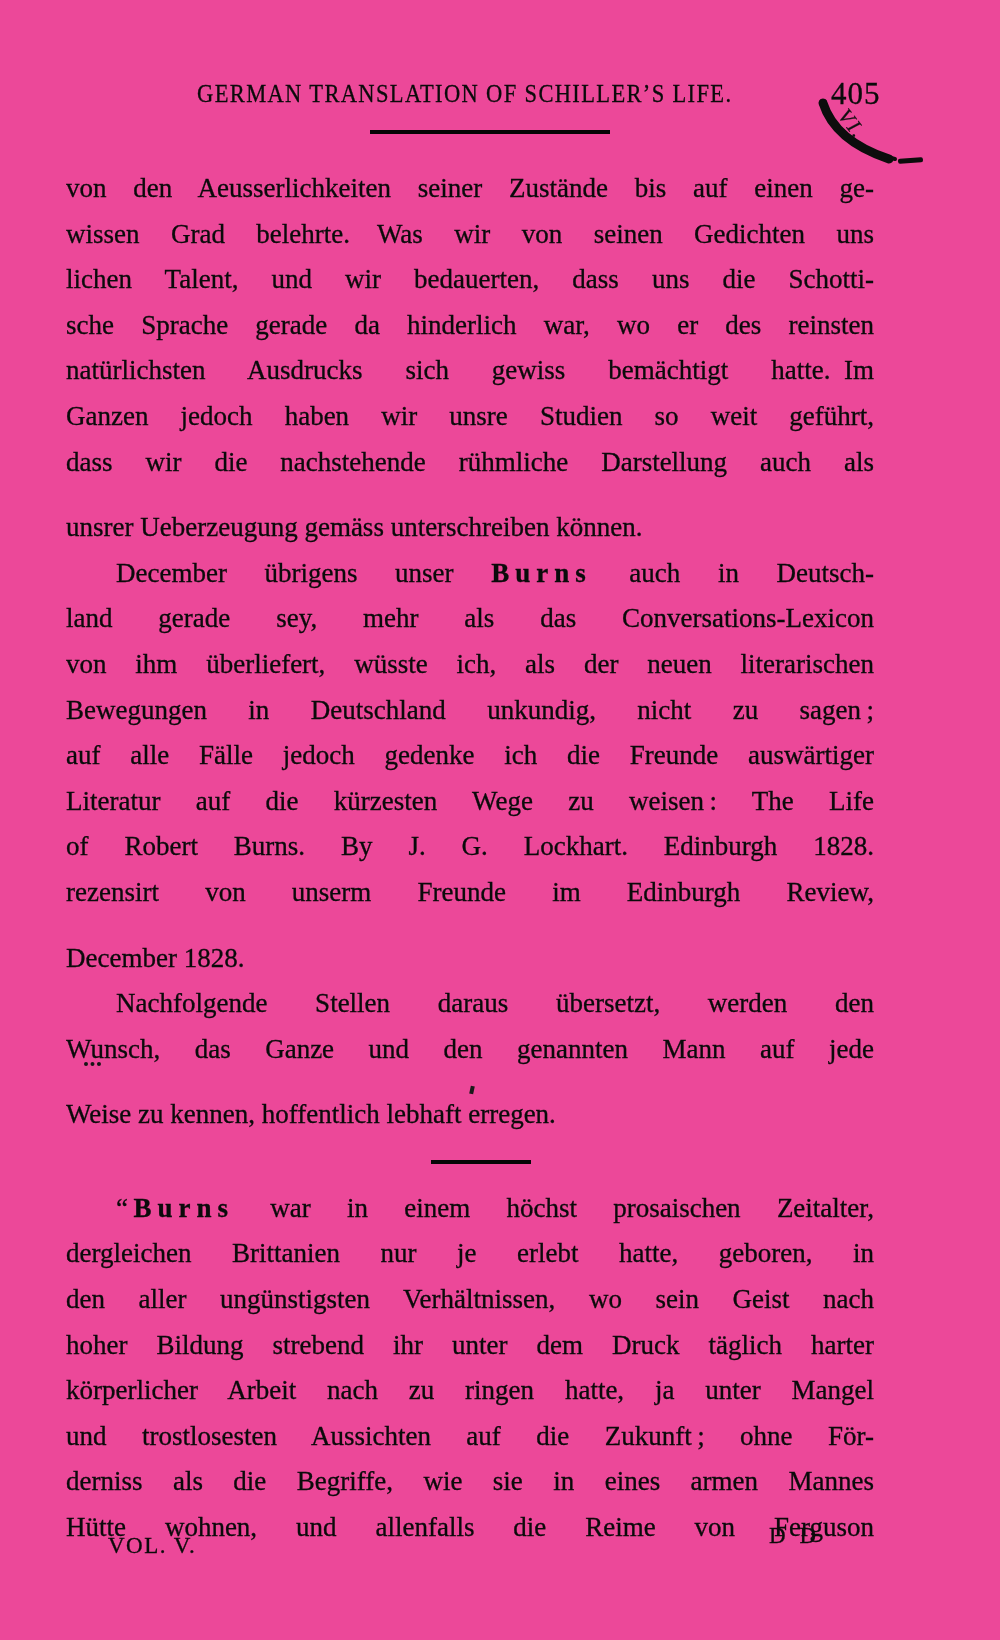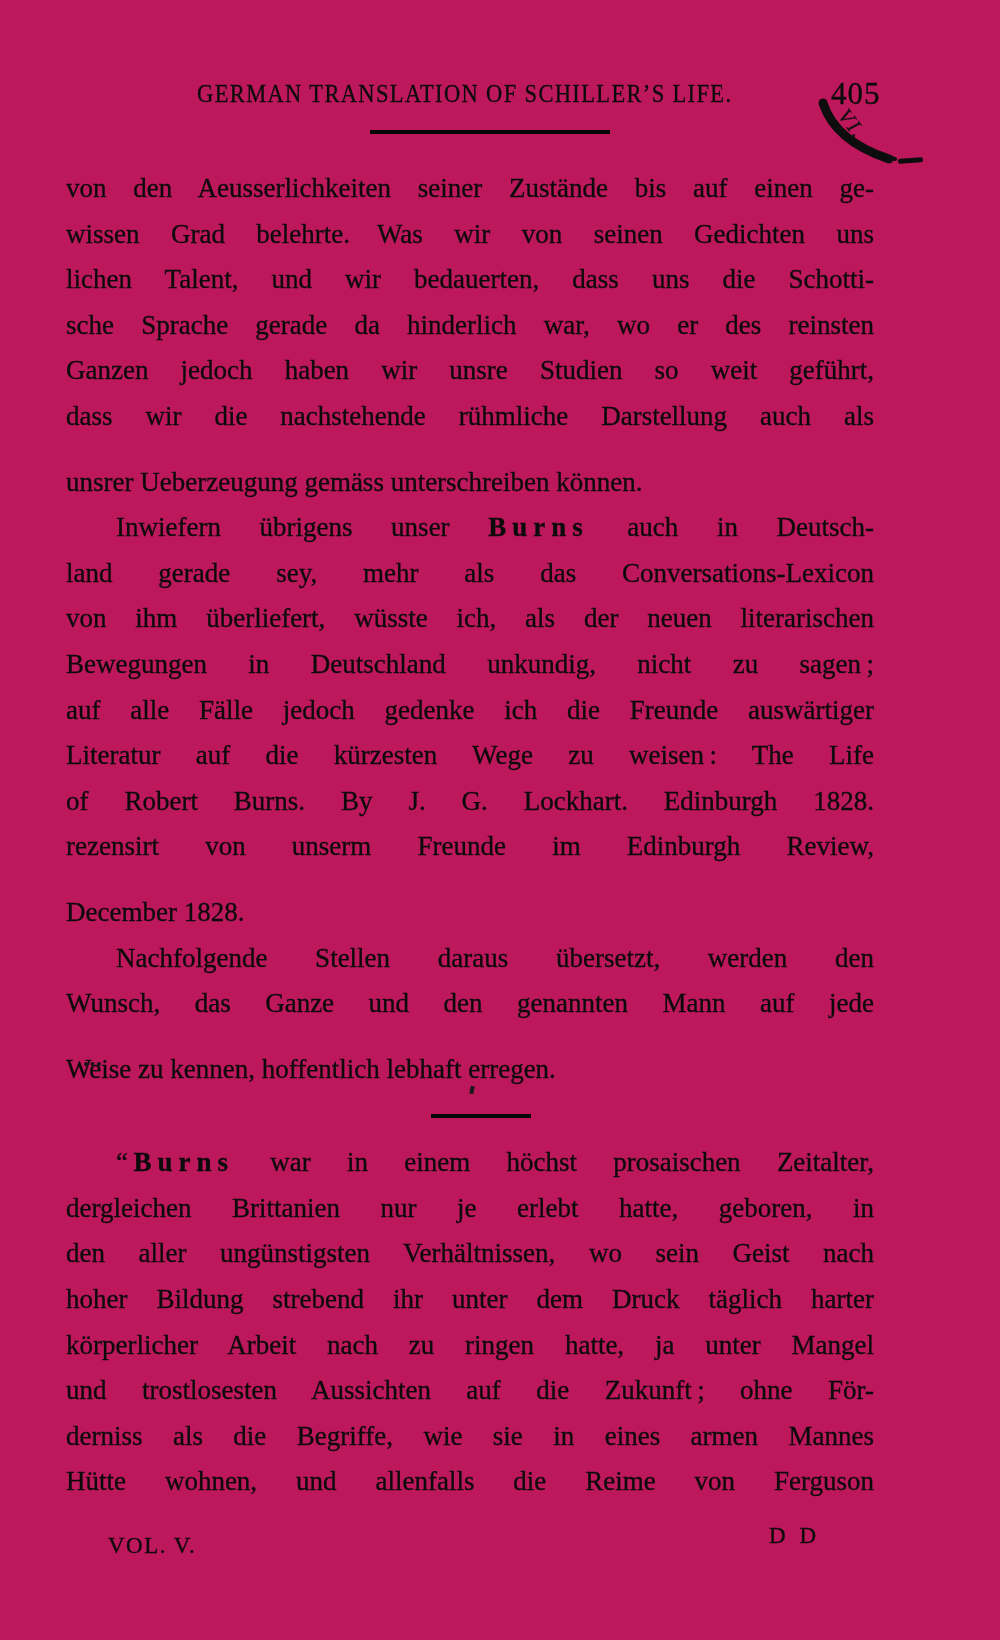--- a/index.html
+++ b/index.html
@@ -1,18 +1,18 @@
 <!DOCTYPE html>
 <html><head>
 <meta charset="utf-8">
 <style>
   html,body{margin:0;padding:0;}
   body{width:1000px;height:1640px;background:#ffffff;overflow:hidden;}
   .page{
-    position:relative;width:1000px;height:1640px;background:#be185d;
+    position:relative;width:1000px;height:1640px;background:#ec4899;
     font-family:"Liberation Serif","DejaVu Serif",serif;color:#0b0b0b;
     -webkit-text-stroke:0.3px #0b0b0b;
   }
   
   .running-header{position:absolute;top:80px;left:82px;width:808px;}
   .header-title{
     text-align:center;padding-right:40px;font-size:25px;letter-spacing:1.5px;
     transform:scaleX(0.9);transform-origin:46% top;white-space:nowrap;
   }
   .page-number{position:absolute;left:831px;top:76px;font-size:31px;letter-spacing:1px;}
@@ -64,26 +64,27 @@
 
   <div class="head-rule"></div>
 
   <div class="text-block">
     <div>
         <div class="para">
           <div class="line"><span>von den Aeusserlichkeiten seiner Zustände bis auf einen ge-</span></div>
           <div class="line"><span>wissen Grad belehrte. Was wir von seinen Gedichten uns</span></div>
           <div class="line"><span>lichen Talent, und wir bedauerten, dass uns die Schotti-</span></div>
           <div class="line"><span>sche Sprache gerade da hinderlich war, wo er des reinsten</span></div>
+          <div class="line"><span>natürlichsten Ausdrucks sich gewiss bemächtigt hatte. Im</span></div>
           <div class="line"><span>Ganzen jedoch haben wir unsre Studien so weit geführt,</span></div>
           <div class="line"><span>dass wir die nachstehende rühmliche Darstellung auch als</span></div>
           <div class="line flush"><span>unsrer Ueberzeugung gemäss unterschreiben können.</span></div>
         </div>
         <div class="para">
-          <div class="line indent"><span>Inwiefern übrigens unser </span><span class="run-spaced">Burns</span><span> auch in Deutsch-</span></div>
+          <div class="line indent"><span>December übrigens unser </span><span class="run-spaced">Burns</span><span> auch in Deutsch-</span></div>
           <div class="line"><span>land gerade sey, mehr als das Conversations-Lexicon</span></div>
           <div class="line"><span>von ihm überliefert, wüsste ich, als der neuen literarischen</span></div>
           <div class="line"><span>Bewegungen in Deutschland unkundig, nicht zu sagen ;</span></div>
           <div class="line"><span>auf alle Fälle jedoch gedenke ich die Freunde auswärtiger</span></div>
           <div class="line"><span>Literatur auf die kürzesten Wege zu weisen : </span><span class="run-italic">The Life</span></div>
           <div class="line"><span class="run-italic">of Robert Burns. By J. G. Lockhart. Edinburgh </span><span>1828.</span></div>
           <div class="line"><span>rezensirt von unserm Freunde im </span><span class="run-italic">Edinburgh Review</span><span>,</span></div>
           <div class="line flush"><span>December 1828.</span></div>
         </div>
         <div class="para">

